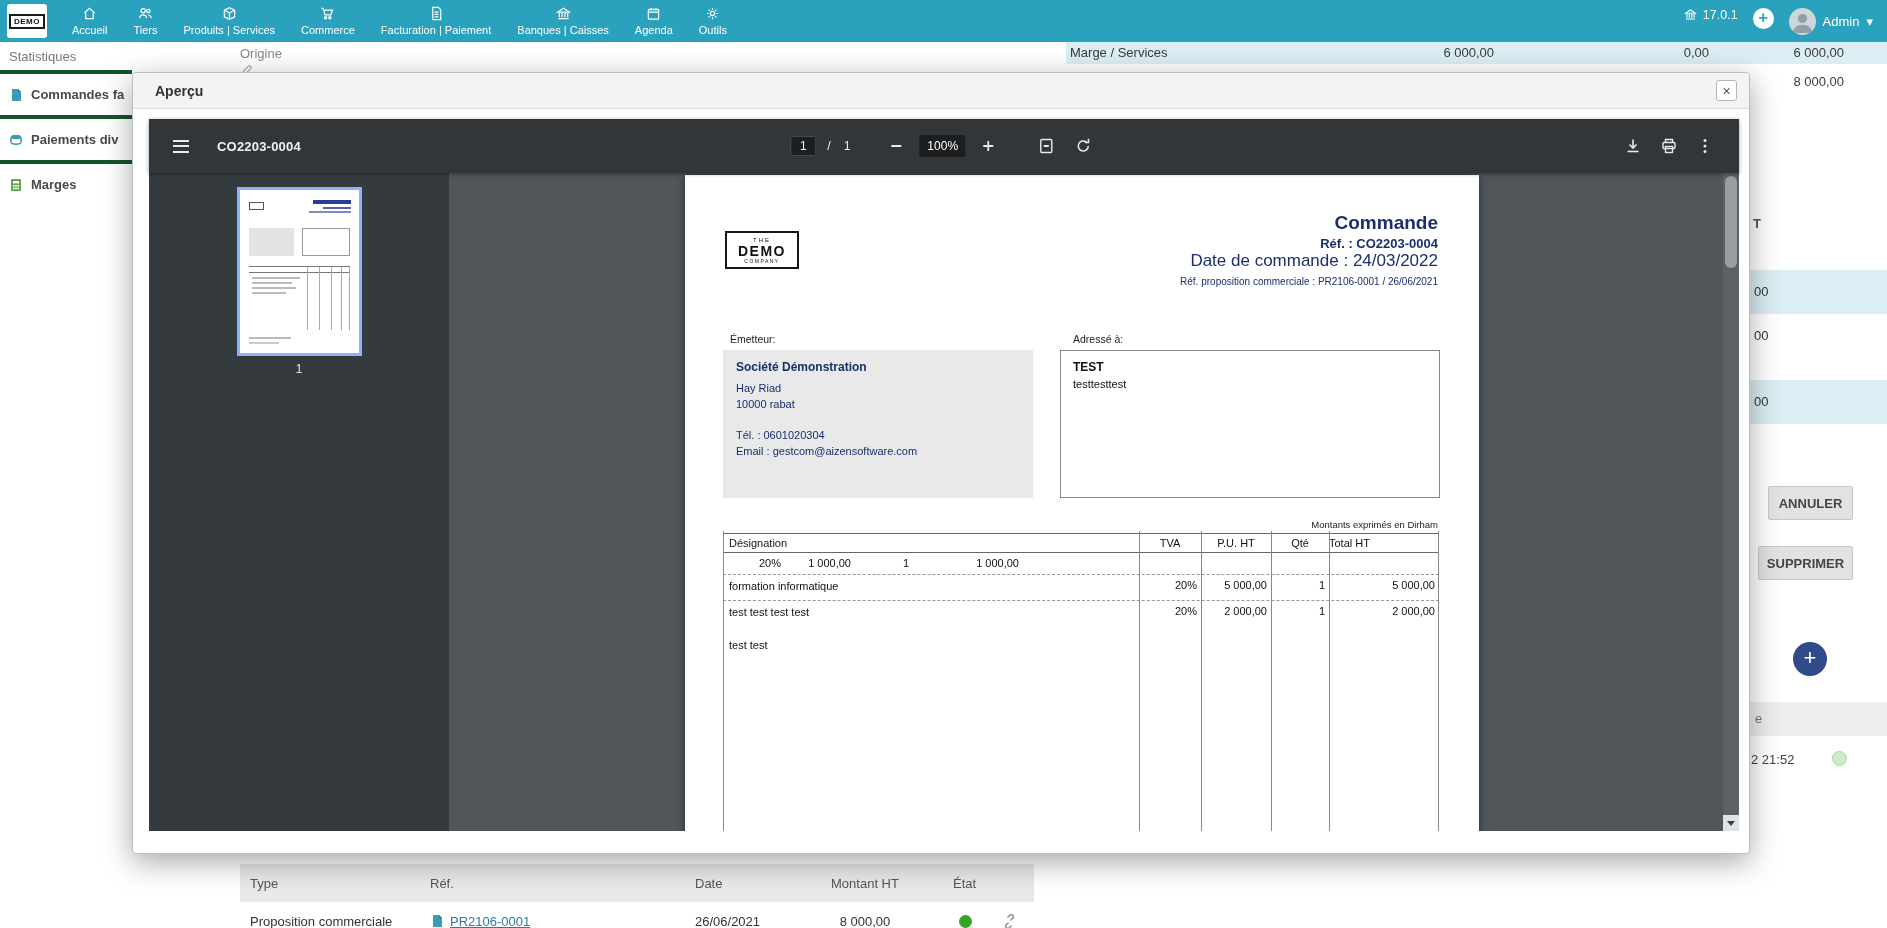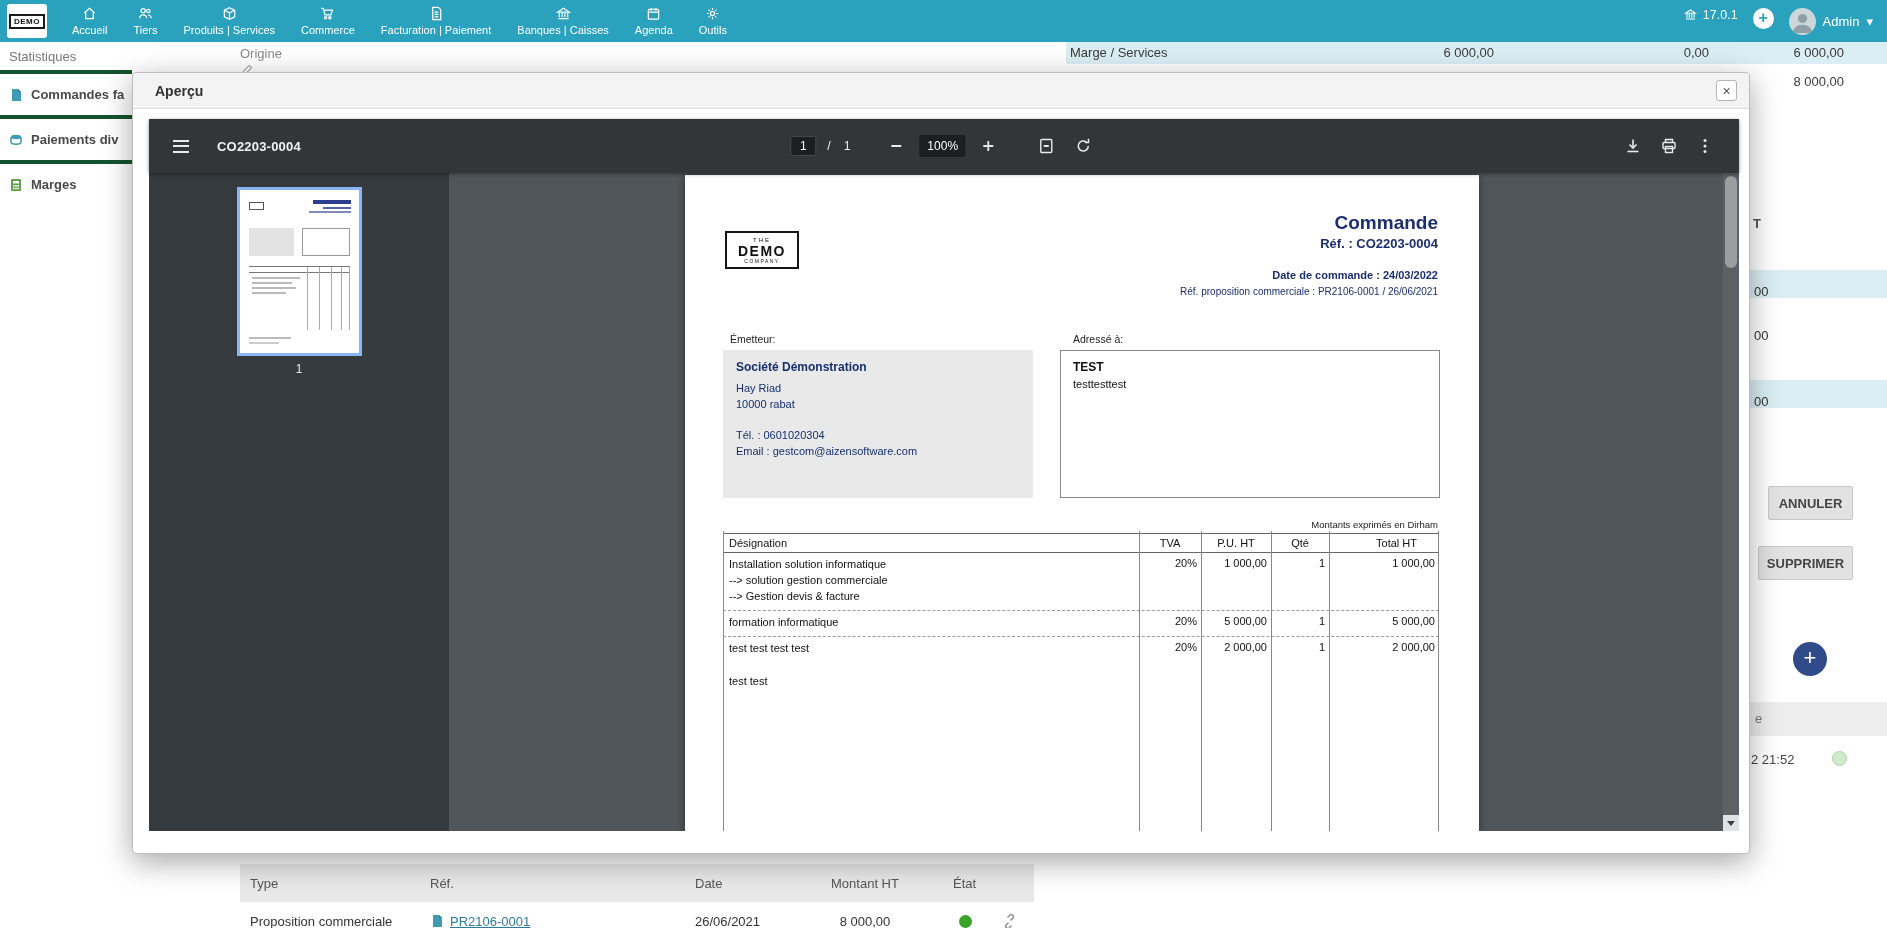--- a/index.html
+++ b/index.html
@@ -27,21 +27,21 @@
   .bg-origine{position:absolute;left:240px;top:46px;font-size:13px;color:#888;z-index:1}
   .bg-pencil{position:absolute;left:241px;top:64px;z-index:1}
   .bg-marge-row{position:absolute;left:1066px;top:42px;width:821px;height:22px;background:#dbeef4;z-index:1;font-size:13px;color:#3a3a3a}
   .bg-marge-row .lbl{position:absolute;left:4px;top:3px}
   .bg-marge-row .v1{position:absolute;right:393px;top:3px}
   .bg-marge-row .v2{position:absolute;right:178px;top:3px}
   .bg-marge-row .v3{position:absolute;right:43px;top:3px}
   .bg-total{position:absolute;right:43px;top:74px;font-size:13px;color:#3a3a3a;z-index:1}
 
   .rs-t{position:absolute;left:1753px;top:216px;font-size:13px;font-weight:bold;color:#555;z-index:1}
-  .rs-band{position:absolute;left:1750px;width:137px;height:28px;z-index:1;font-size:13px;color:#333;line-height:44px;padding-left:4px}
+  .rs-band{position:absolute;left:1750px;width:137px;height:44px;z-index:1;font-size:13px;color:#333;line-height:44px;padding-left:4px}
   .teal{background:#dbeef4}
   .btn-gray{position:absolute;z-index:1;background:#e2e2e2;border:1px solid #c8c8c8;border-radius:2px;color:#454545;font-weight:bold;font-size:13px;display:flex;align-items:center;justify-content:center;cursor:pointer;font-family:inherit}
   .fab{position:absolute;left:1793px;top:642px;width:34px;height:34px;border-radius:50%;background:#2f4b8a;color:#fff;font-size:22px;display:flex;align-items:center;justify-content:center;z-index:1;cursor:pointer;padding-bottom:2px}
   .rs-bande{position:absolute;left:1750px;top:702px;width:137px;height:34px;background:#ededed;z-index:1;font-size:13px;color:#777;line-height:34px;padding-left:5px}
   .rs-time{position:absolute;left:1751px;top:752px;font-size:13px;color:#444;z-index:1}
   .rs-greendot{position:absolute;left:1832px;top:751px;width:15px;height:15px;border-radius:50%;background:#cfeacb;border:1px solid #aed3a8;z-index:1}
 
   
   .linked{position:absolute;left:240px;top:864px;width:794px;z-index:1;font-size:13px}
   .linked-head{height:38px;background:#e9e9e9;display:flex;align-items:center;color:#555}
@@ -103,39 +103,39 @@
 
   
   .doc{position:absolute;left:236px;top:2px;width:794px;height:1150px;background:#fff;box-shadow:0 1px 8px rgba(0,0,0,.45);color:#111}
   .doc-logo{position:absolute;left:40px;top:56px;width:74px;height:38px;border:2px solid #151515;display:flex;flex-direction:column;align-items:center;justify-content:center;gap:1px;line-height:1;color:#111}
   .doc-logo .lt{font-size:6px;letter-spacing:2px}
   .doc-logo .lm{font-size:14px;font-weight:bold;letter-spacing:1.5px}
   .doc-logo .lb{font-size:5px;letter-spacing:1.5px}
   .doc-head{position:absolute;right:41px;top:37px;text-align:right;color:#1b2e6f}
   .dh1{font-size:19px;font-weight:bold}
   .dh2{font-size:13px;font-weight:bold;margin-top:2px}
-  .dh3{font-size:11px;font-weight:bold;margin-top:18px}
+  .dh3{font-size:17px;font-weight:normal;margin-top:0}
   .dh4{font-size:10px;margin-top:5px}
   .doc-emit-label{position:absolute;left:45px;top:158px;font-size:10.5px;color:#222}
   .doc-emit{position:absolute;left:38px;top:175px;width:310px;height:148px;background:#e9e9e9;padding:10px 10px 0 13px;color:#16306e}
   .de-name{font-size:12px;font-weight:bold;margin-bottom:7px}
   .de-line{font-size:11px;line-height:1.42}
   .de-contact{margin-top:16px}
   .doc-addr-label{position:absolute;left:388px;top:158px;font-size:10.5px;color:#222}
   .doc-addr{position:absolute;left:375px;top:175px;width:380px;height:148px;border:1px solid #888;padding:9px 12px;color:#111}
   .da-name{font-size:12px;font-weight:bold}
   .da-line{font-size:11px;margin-top:4px}
   .doc-curr{position:absolute;right:41px;top:344px;font-size:9.5px;color:#222}
   .doc-table{position:absolute;left:38px;top:358px;width:716px;font-size:11px;color:#111}
   .dt-head{display:flex;align-items:center;height:20px;border-top:1px solid #666;border-bottom:1px solid #666}
   .dth1{width:416px;padding-left:6px}
   .dth2{width:62px;text-align:center}
   .dth3{width:70px;text-align:center}
   .dth4{width:58px;text-align:center}
-  .dth5{width:88px;text-align:right}
+  .dth5{width:88px;text-align:left}
   .dt-body{position:relative;height:288px}
   .dt-v{position:absolute;top:-22px;bottom:0;width:1px;background:#888}
   .dt-row{display:flex;padding:4px 0 5px}
   .dash{border-bottom:1px dashed #999}
   .dtc1{width:416px;padding:0 6px;line-height:1.45}
   .dtc2{width:62px;text-align:right;padding-right:4px}
   .dtc3{width:70px;text-align:right;padding-right:4px}
   .dtc4{width:58px;text-align:right;padding-right:4px}
   .dtc5{width:110px;text-align:right;padding-right:4px}
   .dt-note{padding:12px 6px 0;width:416px;line-height:1.45}
@@ -499,25 +499,20 @@
             </div>
             <div class="dt-body">
               <span class="dt-v" style="left:0"></span>
               <span class="dt-v" style="left:416px"></span>
               <span class="dt-v" style="left:478px"></span>
               <span class="dt-v" style="left:548px"></span>
               <span class="dt-v" style="left:606px"></span>
               <span class="dt-v" style="left:715px"></span>
 
               <div class="dt-row dash">
-                <span class="dtc1">
-                  <div>Installation solution informatique</div>
-                  <div>--&gt; solution gestion commerciale</div>
-                  <div>--&gt; Gestion devis &amp; facture</div>
-                </span>
                 <span class="dtc2">20%</span>
                 <span class="dtc3">1 000,00</span>
                 <span class="dtc4">1</span>
                 <span class="dtc5">1 000,00</span>
               </div>
 
               <div class="dt-row dash">
                 <span class="dtc1">formation informatique</span>
                 <span class="dtc2">20%</span>
                 <span class="dtc3">5 000,00</span>

